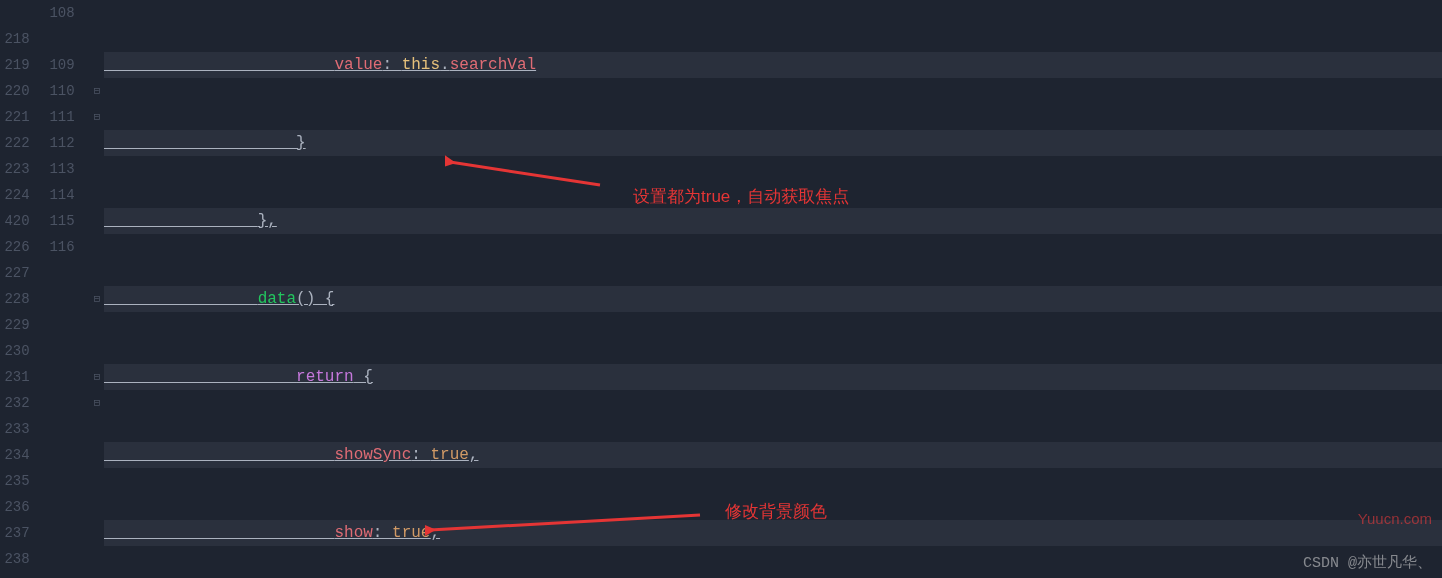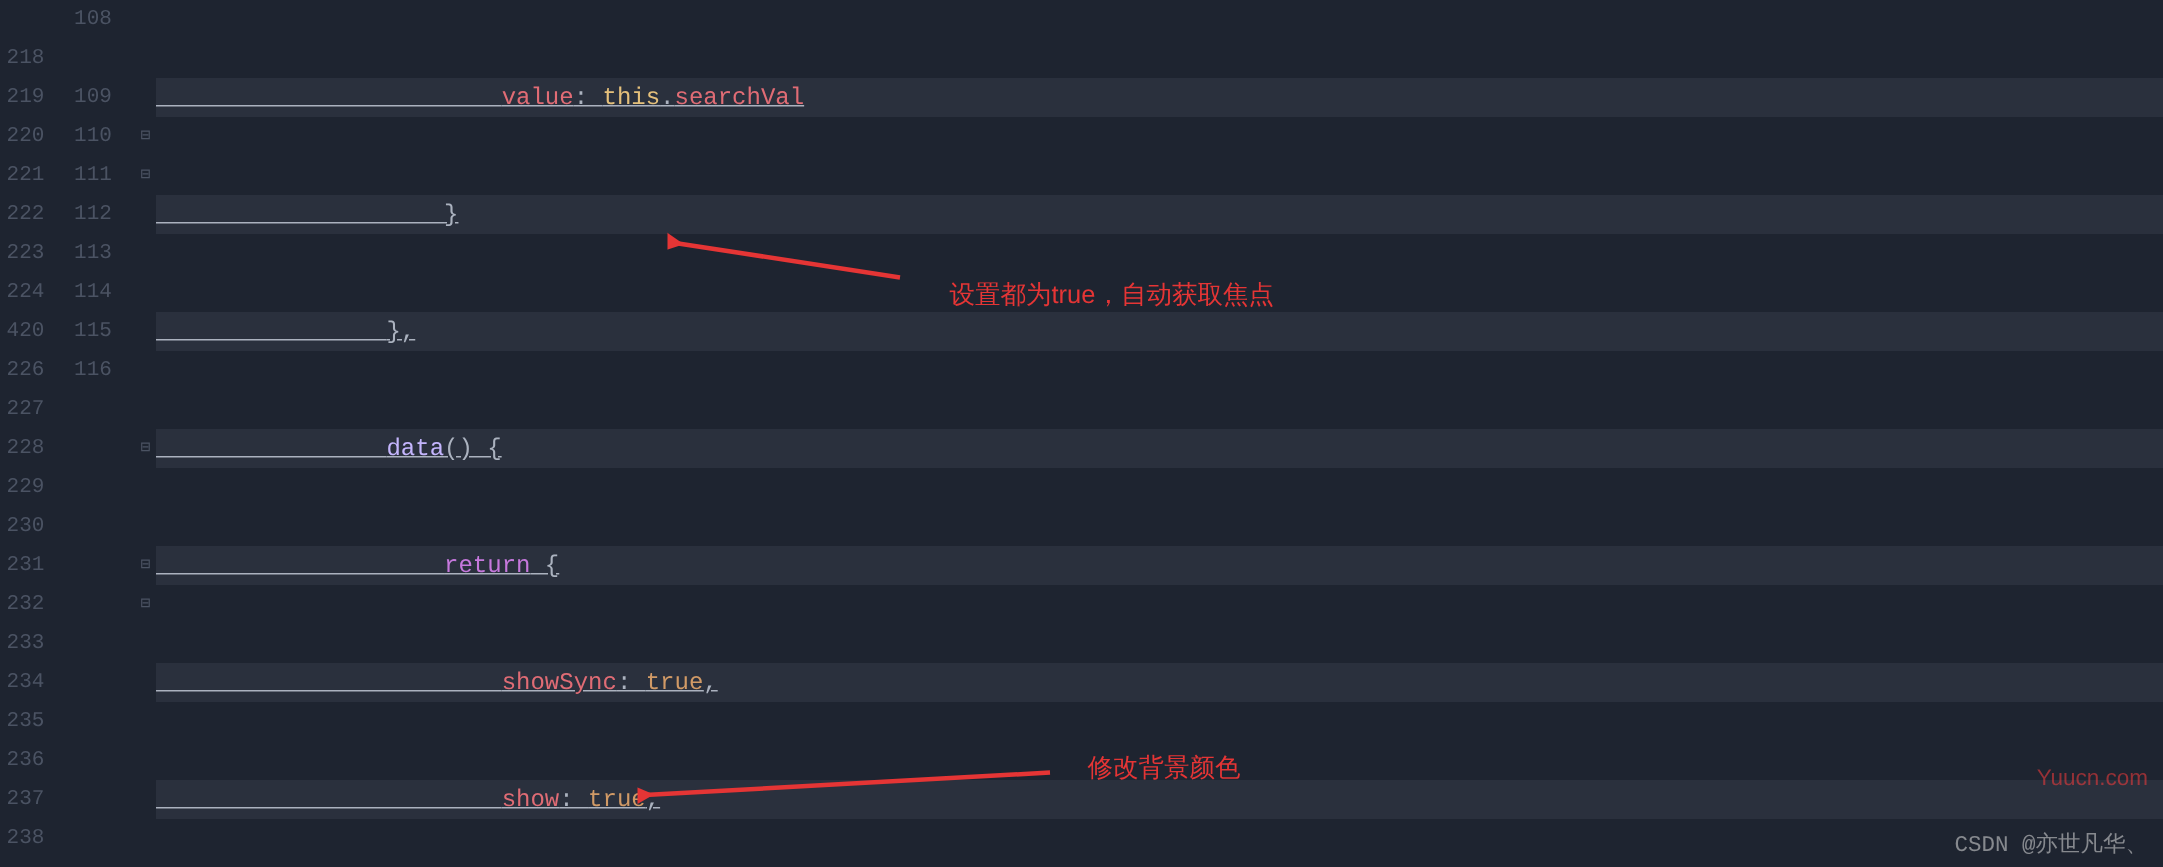--- a/index.html
+++ b/index.html
@@ -49,21 +49,21 @@
     white-space: pre;
     font-size: 16px;
   }
   .row { height: 26px; }
   .highlight-block {
     background: #2a303d;
     text-decoration: underline;
   }
   
   .tk-keyword { color: #c678dd; }
-  .tk-func    { color: #c4b5fd; }
+  .tk-func    { color: #22c55e; }
   .tk-prop    { color: #e06c75; }
   .tk-value   { color: #d19a66; }
   .tk-this    { color: #e5c07b; }
   .tk-punct   { color: #abb2bf; }
   
   .annotation {
     position: absolute;
     color: #e53535;
     font-family: "Microsoft YaHei", sans-serif;
     font-size: 17px;

